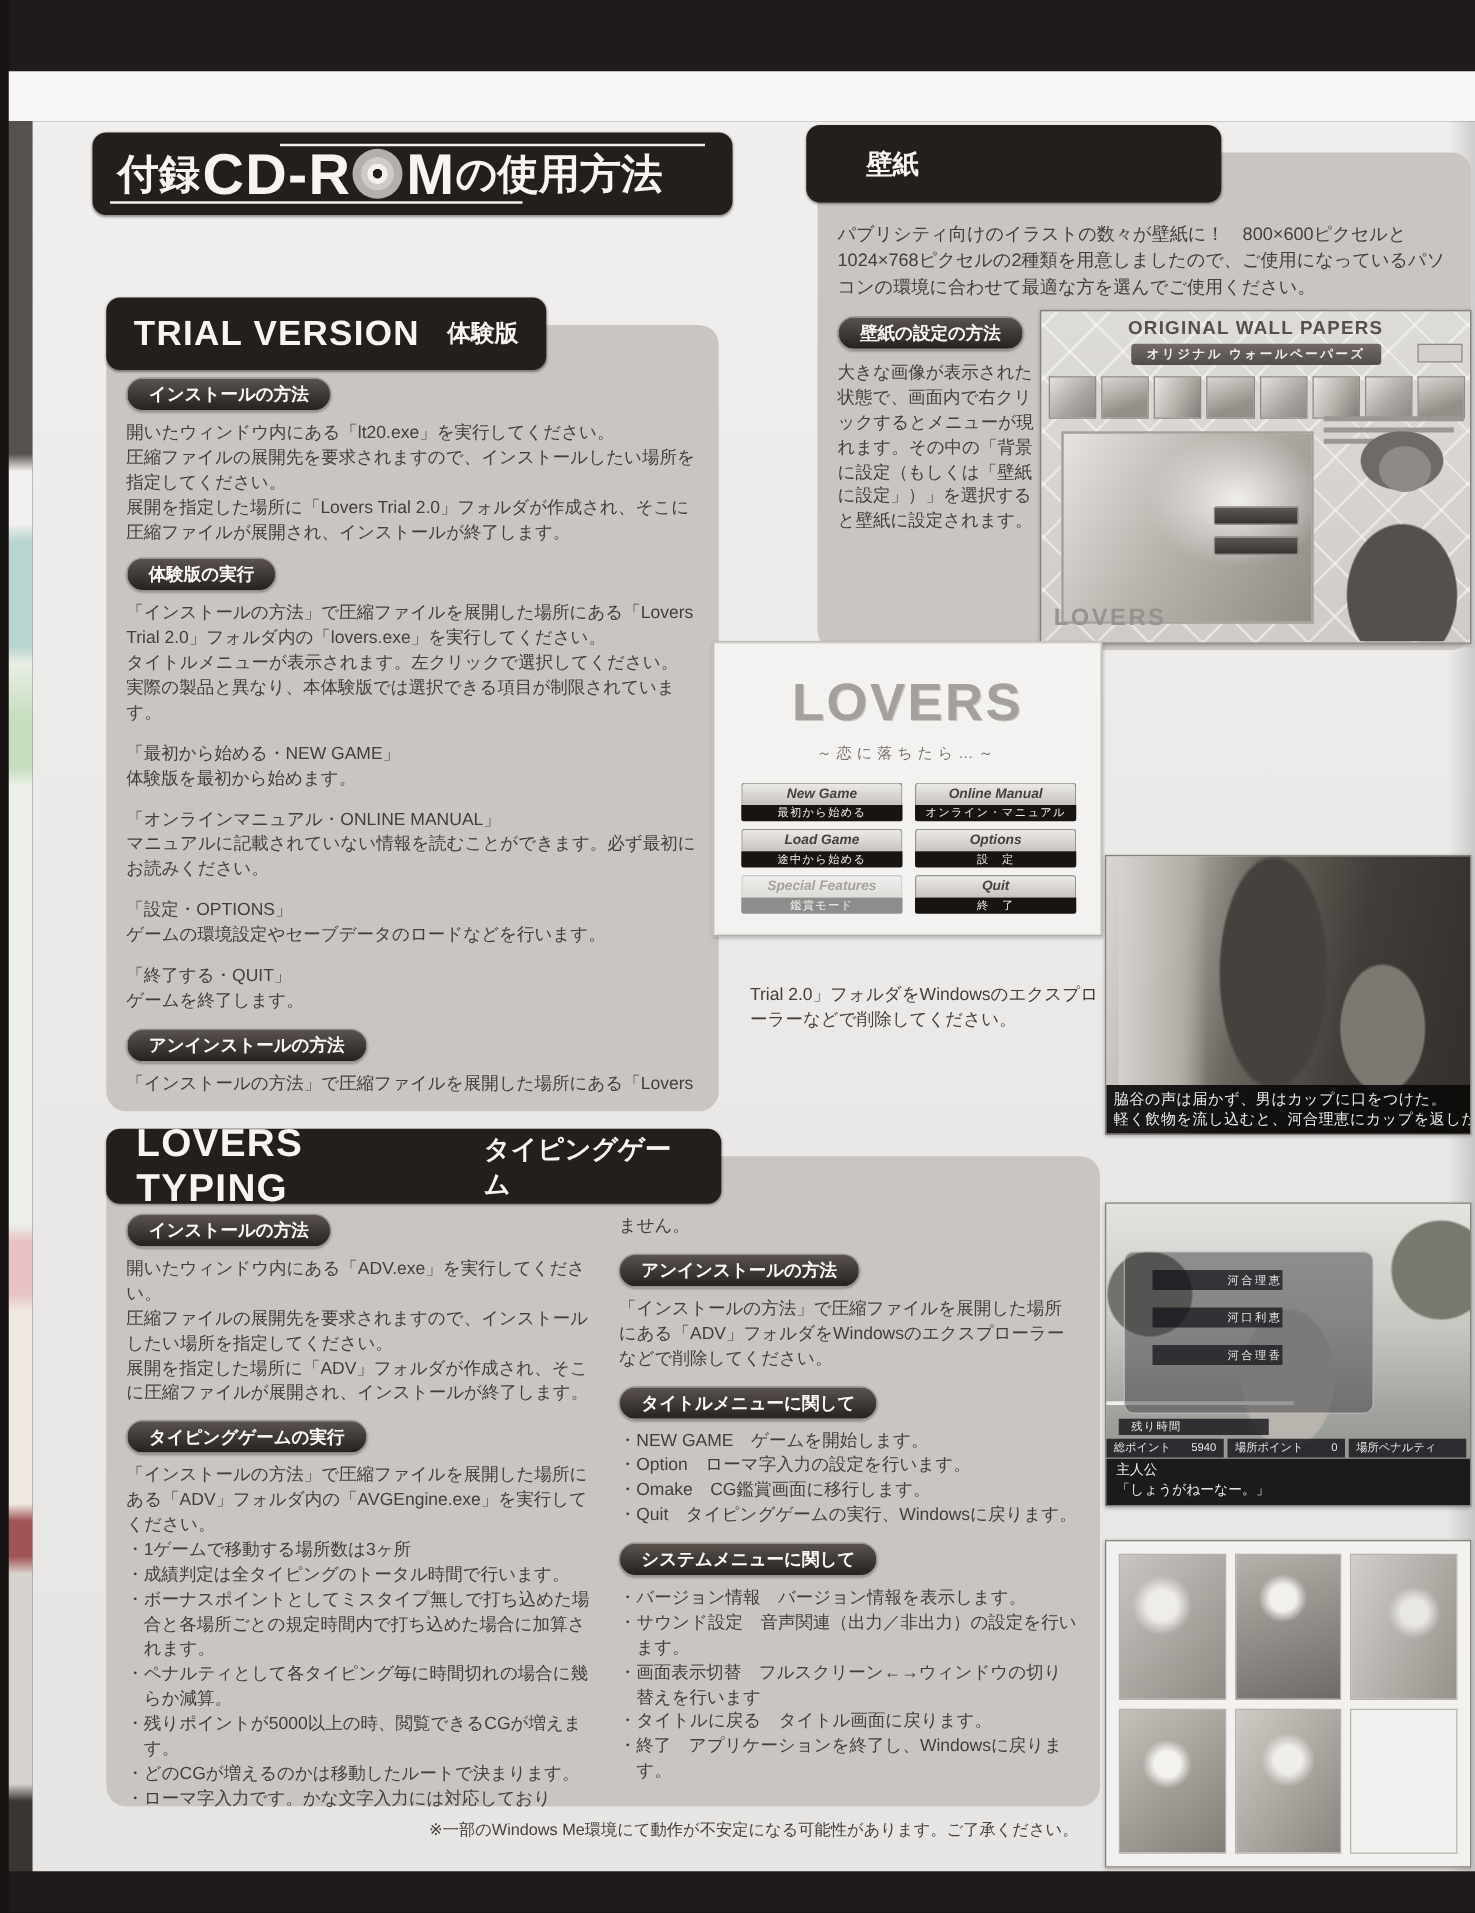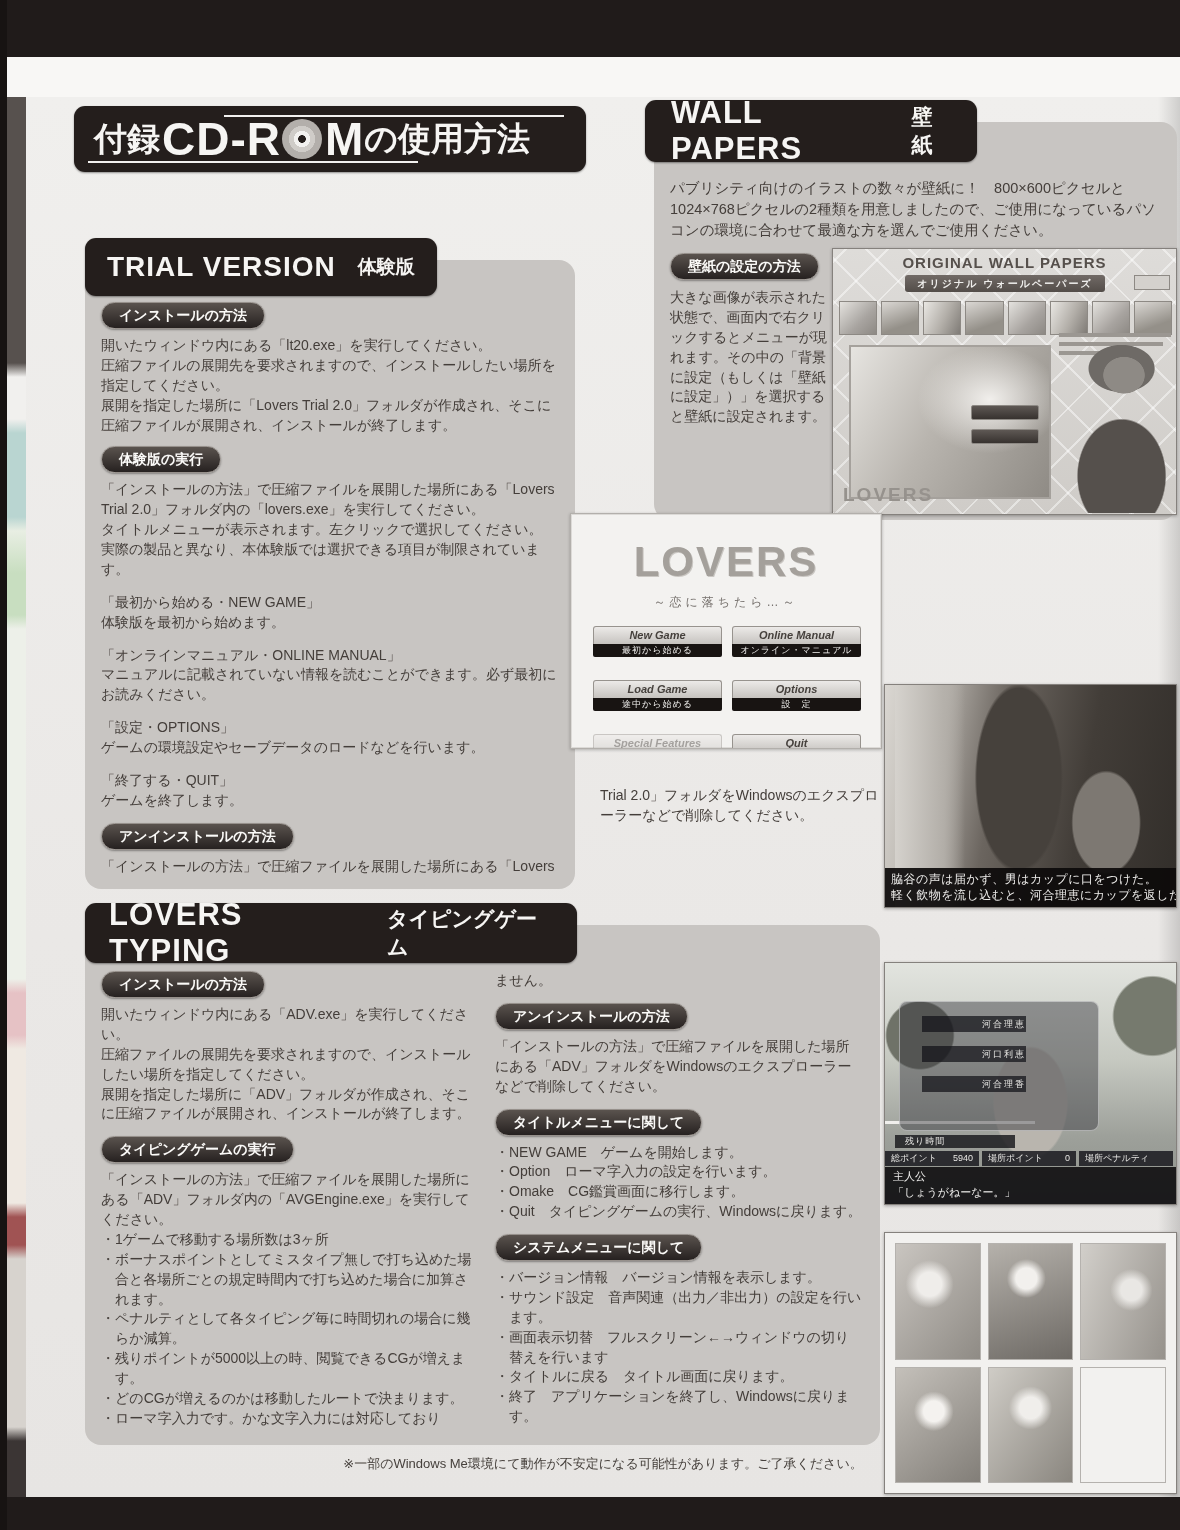--- a/index.html
+++ b/index.html
@@ -111,21 +111,21 @@
 
   
   .menu-shot{left:570px;top:513px;width:312px;height:236px;background:#f3f2f0;border:1px solid #b2afab;
       box-shadow:inset 0 0 0 1px #dcdad7,0 1px 3px rgba(0,0,0,.25);}
   .tm-logo{position:absolute;left:0;top:24px;width:100%;text-align:center;font-weight:bold;
       font-size:42px;letter-spacing:2px;color:#a4a09b;
       text-shadow:1px 1px 0 #c9c6c2;}
   .tm-sub{position:absolute;left:0;top:80px;width:100%;text-align:center;font-size:12px;
       letter-spacing:4px;color:#76716d;}
   .tm-grid{position:absolute;left:22px;top:112px;width:268px;display:grid;
-      grid-template-columns:1fr 1fr;gap:21px 10px;}
+      grid-template-columns:1fr 1fr;gap:4px 10px;}
   .tm-btn{height:33px;}
   .tm-btn .bt{height:18px;background:linear-gradient(#eceae8,#c6c3bf);border:1px solid #97938e;
       border-bottom:none;border-radius:3px 3px 0 0;box-sizing:border-box;
       font-style:italic;font-weight:bold;font-size:11px;color:#46413d;text-align:center;line-height:17px;}
   .tm-btn .bb{height:13px;background:#181412;border-radius:0 0 2px 2px;
       font-size:9px;color:#f1f0ee;text-align:center;line-height:13px;letter-spacing:1px;}
   .tm-btn.disabled{opacity:.45;}
 
   
   .scene-shot{left:884px;top:684px;width:293px;height:224px;background:
@@ -192,21 +192,20 @@
   </div>
 
   <div class="panel wp-panel">
     <div class="jp-l wp-intro">パブリシティ向けのイラストの数々が壁紙に！　800×600ピクセルと1024×768ピクセルの2種類を用意しましたので、ご使用になっているパソコンの環境に合わせて最適な方を選んでご使用ください。</div>
     <div class="wp-howto">
       <span class="pill">壁紙の設定の方法</span>
       <div class="jp">大きな画像が表示された状態で、画面内で右クリックするとメニューが現れます。その中の「背景に設定（もしくは「壁紙に設定」）」を選択すると壁紙に設定されます。</div>
     </div>
   </div>
   <div class="badge wp-badge">
-    <span class="en">WALL PAPERS</span>
     <span class="ja">壁紙</span>
   </div>
 
   <div class="shot wp-shot">
     <div class="wp-shot-title">ORIGINAL WALL PAPERS</div>
     <div class="wp-shot-sub">オリジナル ウォールペーパーズ</div>
     <div class="wp-shot-btn"></div>
     <div class="wp-thumbs">
       <div class="wp-thumb"></div>
       <div class="wp-thumb"></div>
@@ -315,20 +314,21 @@
       <span class="pill">インストールの方法</span>
       <div class="jp blk">
         <div>開いたウィンドウ内にある「ADV.exe」を実行してください。</div>
         <div>圧縮ファイルの展開先を要求されますので、インストールしたい場所を指定してください。</div>
         <div>展開を指定した場所に「ADV」フォルダが作成され、そこに圧縮ファイルが展開され、インストールが終了します。</div>
       </div>
       <span class="pill">タイピングゲームの実行</span>
       <div class="jp">「インストールの方法」で圧縮ファイルを展開した場所にある「ADV」フォルダ内の「AVGEngine.exe」を実行してください。</div>
       <div class="jp">
         <div class="hang">・1ゲームで移動する場所数は3ヶ所</div>
+        <div class="hang">・成績判定は全タイピングのトータル時間で行います。</div>
         <div class="hang">・ボーナスポイントとしてミスタイプ無しで打ち込めた場合と各場所ごとの規定時間内で打ち込めた場合に加算されます。</div>
         <div class="hang">・ペナルティとして各タイピング毎に時間切れの場合に幾らか減算。</div>
         <div class="hang">・残りポイントが5000以上の時、閲覧できるCGが増えます。</div>
         <div class="hang">・どのCGが増えるのかは移動したルートで決まります。</div>
         <div class="hang">・ローマ字入力です。かな文字入力には対応しており</div>
       </div>
     </div>
     <div class="ty-col ty-right">
       <div class="jp blk">ません。</div>
       <span class="pill">アンインストールの方法</span>

